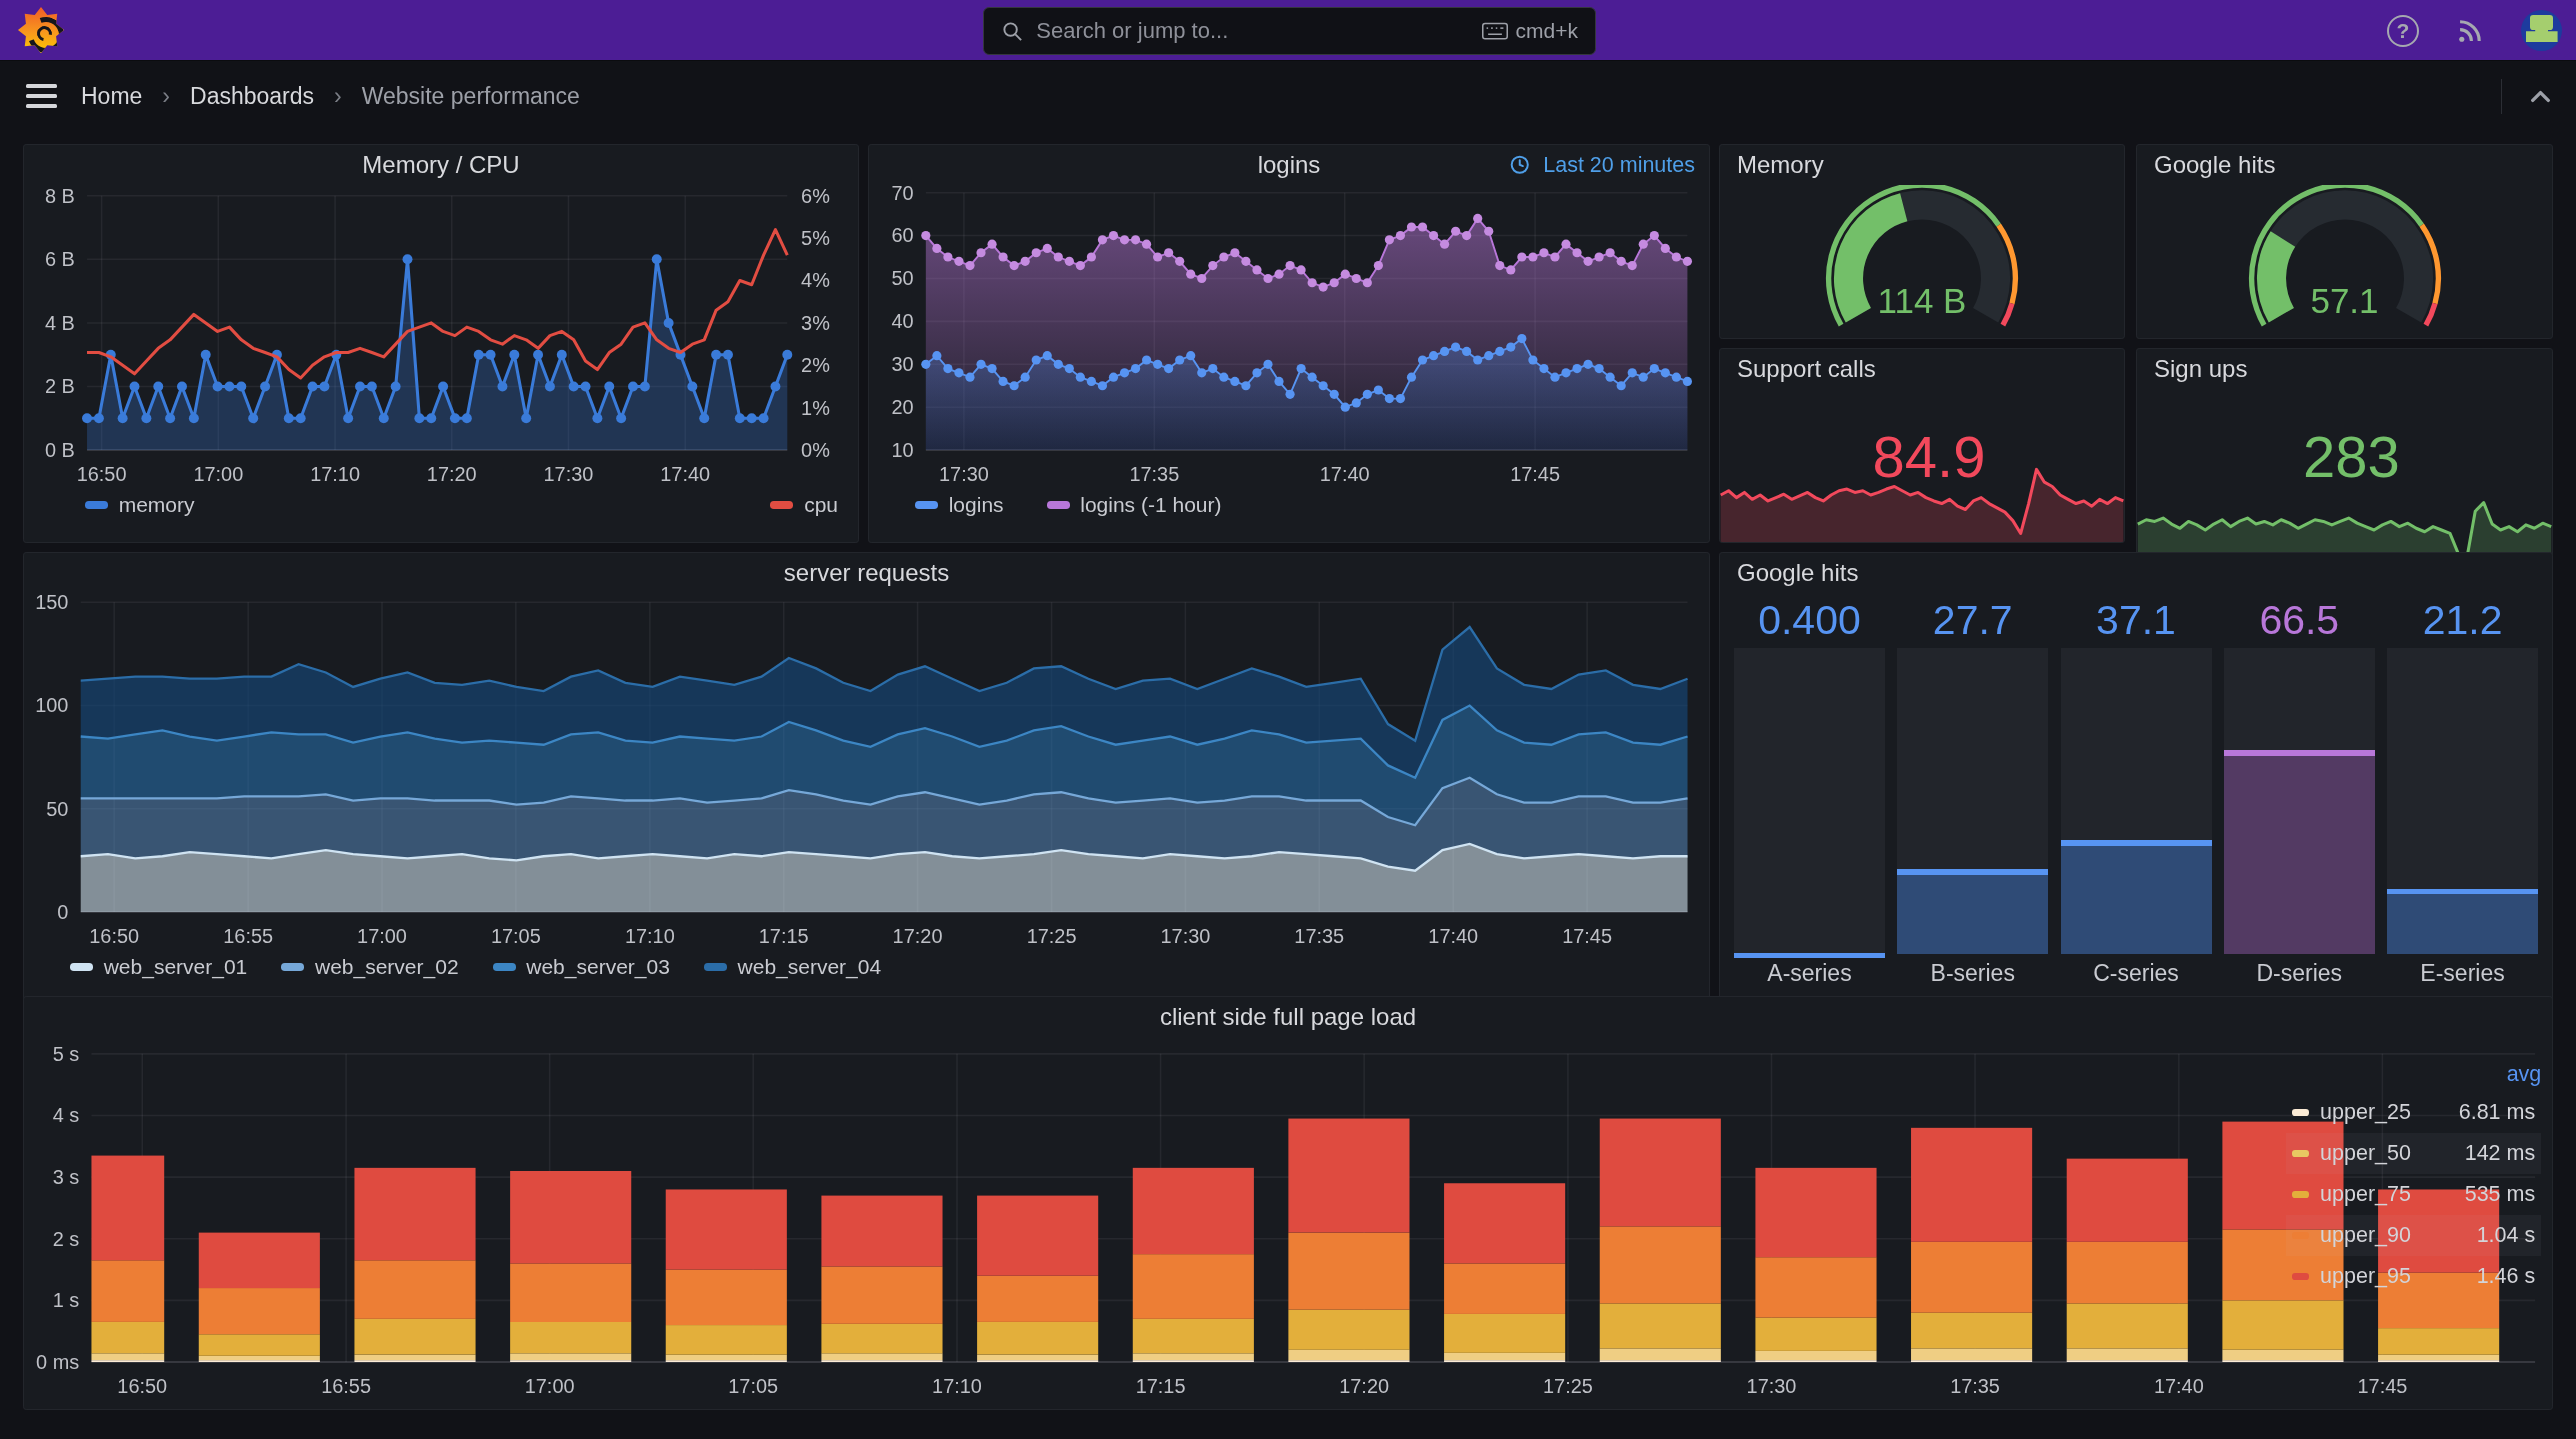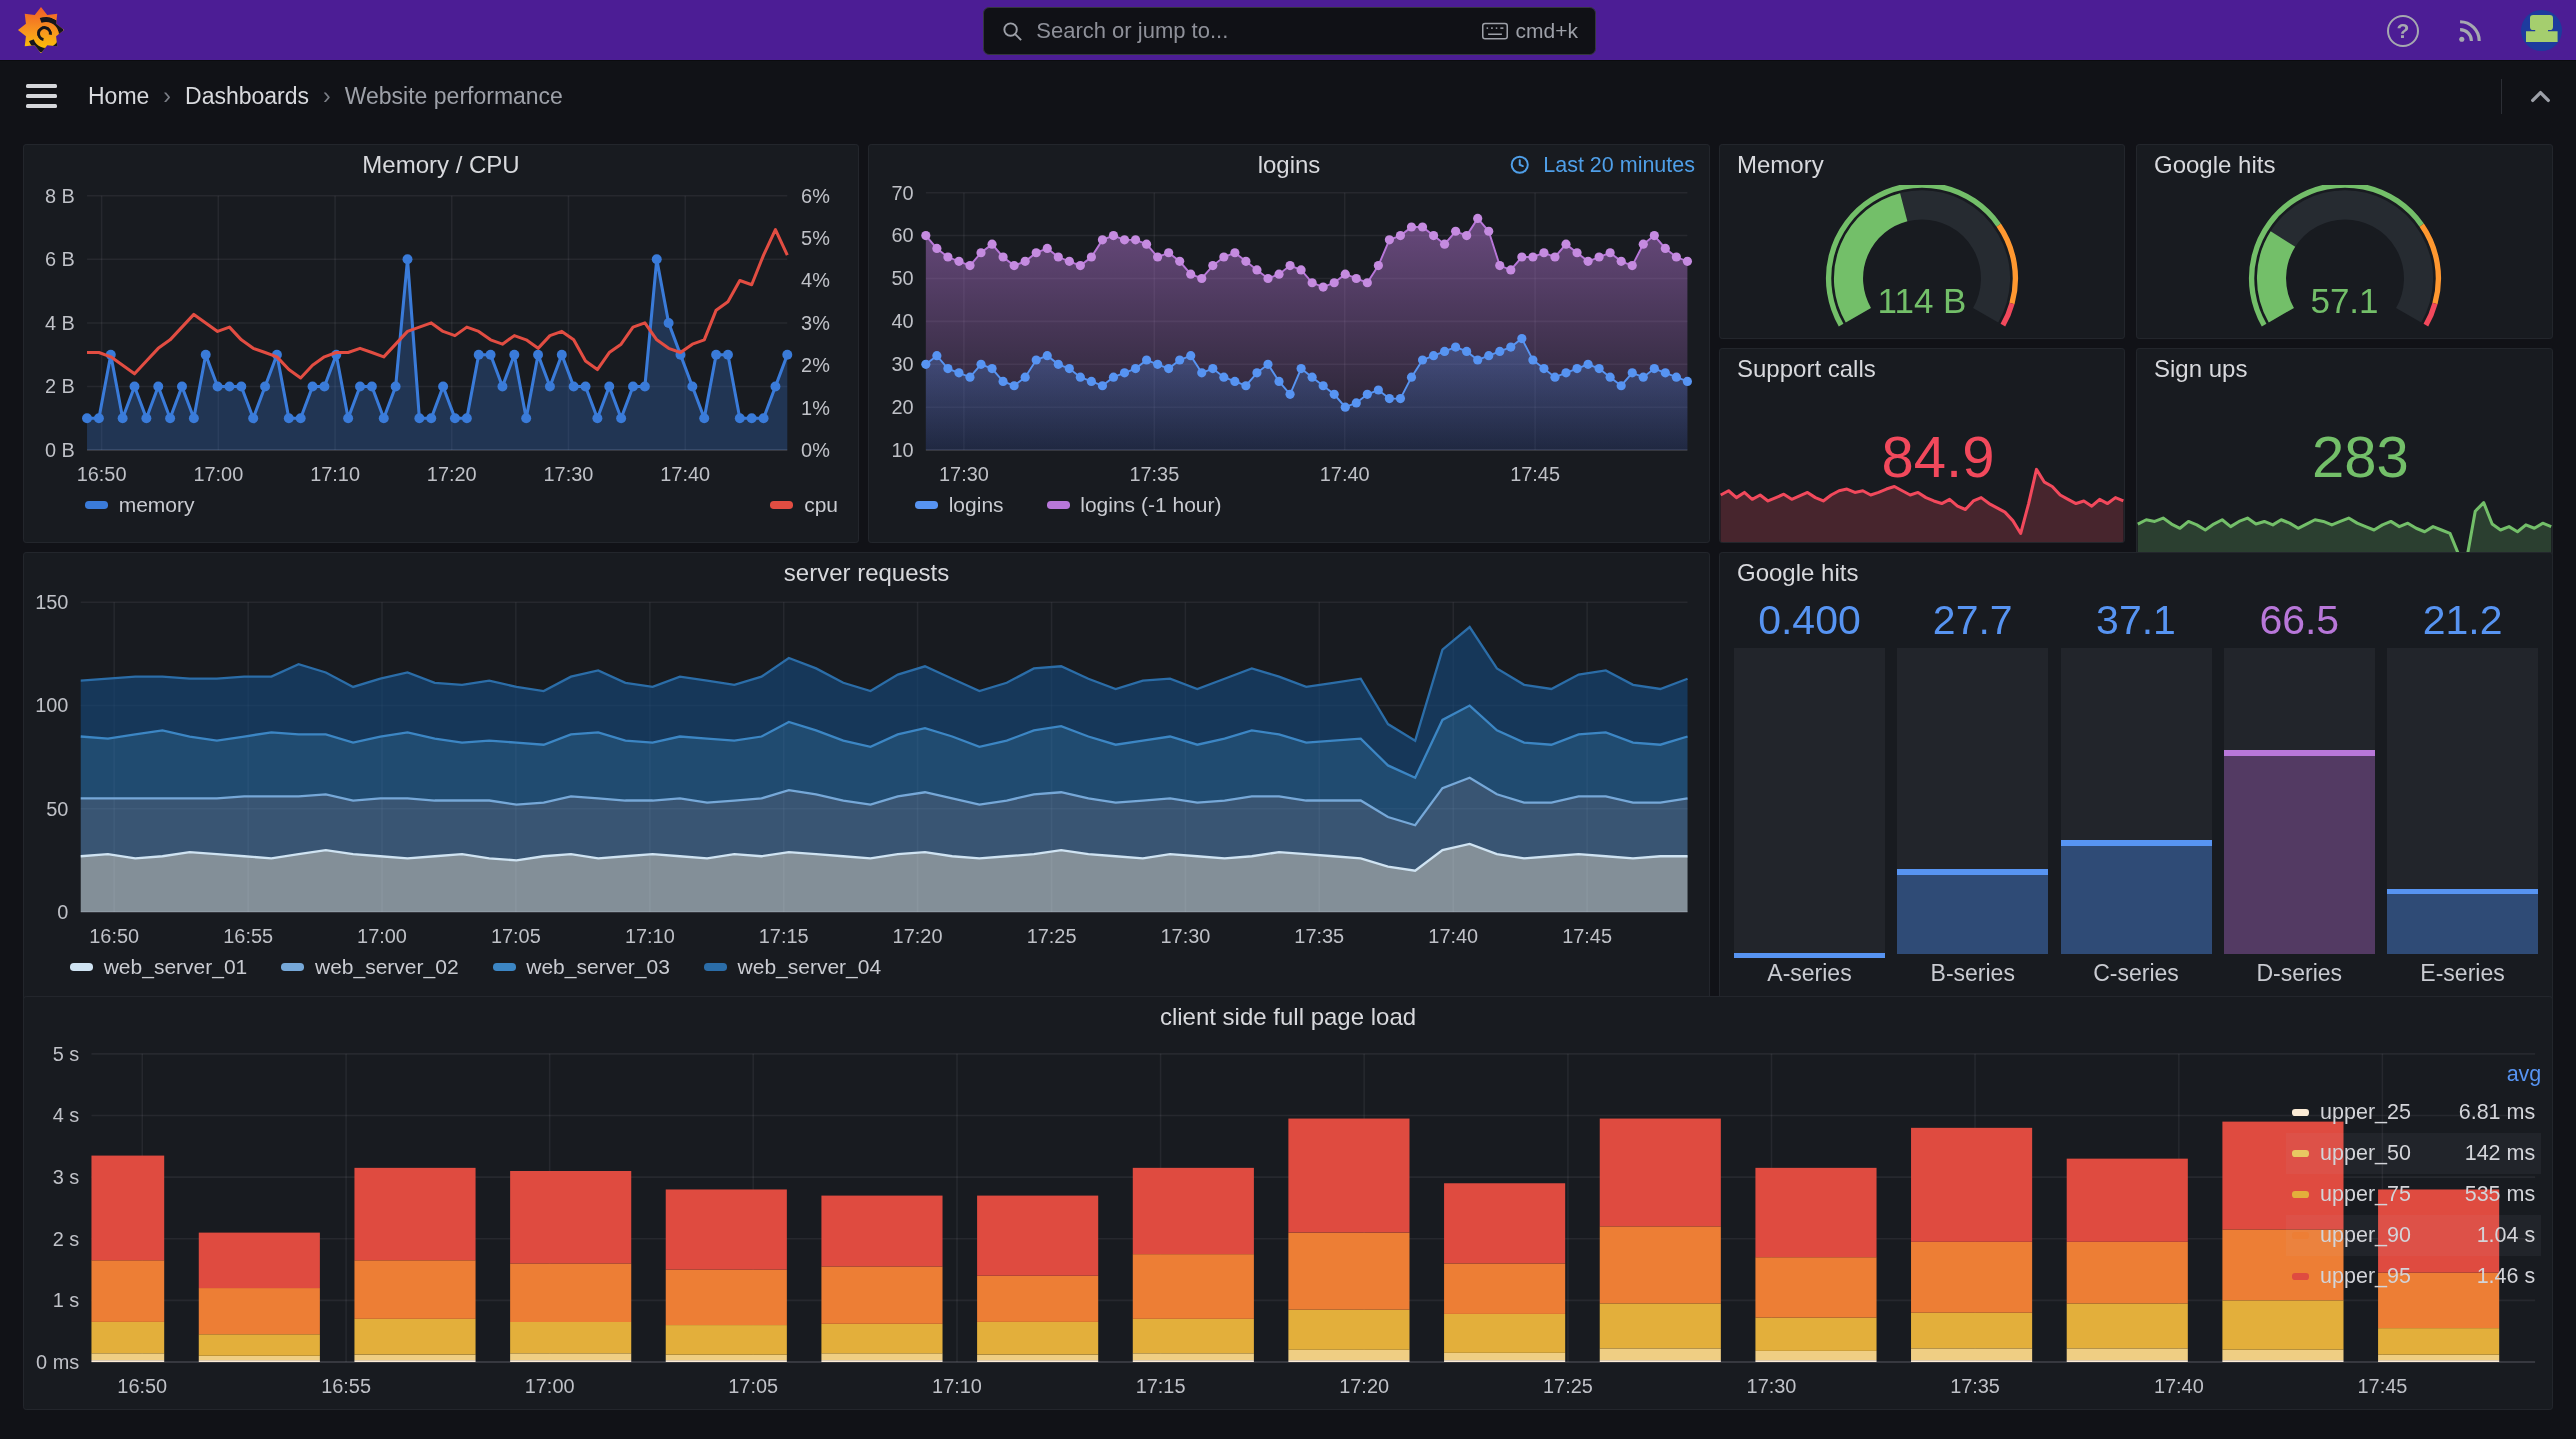--- a/index.html
+++ b/index.html
@@ -23,41 +23,41 @@
   .help-circle { width:32px; height:32px; border:2.3px solid #a6a9b0; border-radius:50%; color:#a6a9b0;
     font-size:21px; font-weight:700; display:flex; align-items:center; justify-content:center; }
   .avatar { width:41px; height:41px; border-radius:50%; background:#1d3b9e; position:relative; overflow:hidden; }
   .avatar::before { content:""; position:absolute; left:9.2px; top:4.6px; width:23px; height:15.3px; background:#a5ce6e; border-radius:3.1px; }
   .avatar::after { content:""; position:absolute; left:4.6px; top:18.4px; width:32px; height:14px; background:#a5ce6e;
     clip-path:polygon(0 20%,30% 20%,30% 0,70% 0,70% 20%,100% 20%,100% 100%,0 100%); }
   
   .crumbrow { position:absolute; left:0; top:63px; width:2576px; height:66px; display:flex; align-items:center; }
   .burger { margin-left:26px; width:31px; display:flex; flex-direction:column; gap:6.1px; }
   .burger i { height:3.8px; background:#d5d6db; border-radius:1.5px; }
-  .crumbs { margin-left:31px; display:flex; align-items:flex-end; gap:14px; font-size:23px; }
+  .crumbs { margin-left:24px; display:flex; align-items:flex-end; gap:20px; font-size:23px; }
   .crumb-link { color:#d8d9dd; font-weight:500; }
   .crumb-sep { color:#7b7e86; font-size:23px; }
   .crumb-current { color:#9da0a8; }
   .crumb-right { position:absolute; right:20px; display:flex; align-items:center; gap:23px; }
   .vdiv { width:1.5px; height:35px; background:#2c2e35; }
   
   .panel { position:absolute; background:#181b20; border:0.8px solid #23262c; border-radius:3.1px; overflow:hidden; }
   .ptitle { height:40px; display:flex; align-items:center; font-size:24px; font-weight:500; color:#d8d9dd; }
   .ptitle.center { justify-content:center; }
   .ptitle.left { padding-left:17px; }
   .phead { position:relative; }
   .timerange { position:absolute; right:14px; top:7.7px; display:flex; align-items:center; gap:13px;
     color:#4f9fe8; font-size:21.5px; font-weight:500; }
   .chart { position:relative; }
   .plegend { display:flex; align-items:center; padding:0 20px 7.7px 61px; gap:43px; font-size:21px; color:#c9cbd1; }
   .plegend.split { justify-content:space-between; }
   .li { display:flex; align-items:center; gap:10.7px; }
   .ldot { width:23px; height:7.7px; border-radius:3.8px; }
   
-  .statval { position:absolute; left:16px; width:100%; text-align:center; font-size:58px; font-weight:500; z-index:2; }
+  .statval { position:absolute; left:7px; width:100%; text-align:center; font-size:58px; font-weight:500; z-index:2; }
   .statspark { position:absolute; left:0; bottom:0; width:100%; }
   
   .gaugewrap { position:absolute; left:0; top:40px; width:100%; display:flex; justify-content:center; }
   .gaugeval { position:absolute; left:0; width:100%; text-align:center; font-size:35px; font-weight:500; color:#73bf69; }
   
   .bgrow { position:absolute; left:14px; right:14px; top:44px; bottom:9.2px; display:flex; gap:12.3px; }
   .bgcol { flex:1; display:flex; flex-direction:column; }
   .bgval { height:51px; font-size:41px; font-weight:500; text-align:center; }
   .bgtrack { flex:1; background:#22252b; position:relative; }
   .bgfill { position:absolute; left:0; right:0; bottom:0; }

